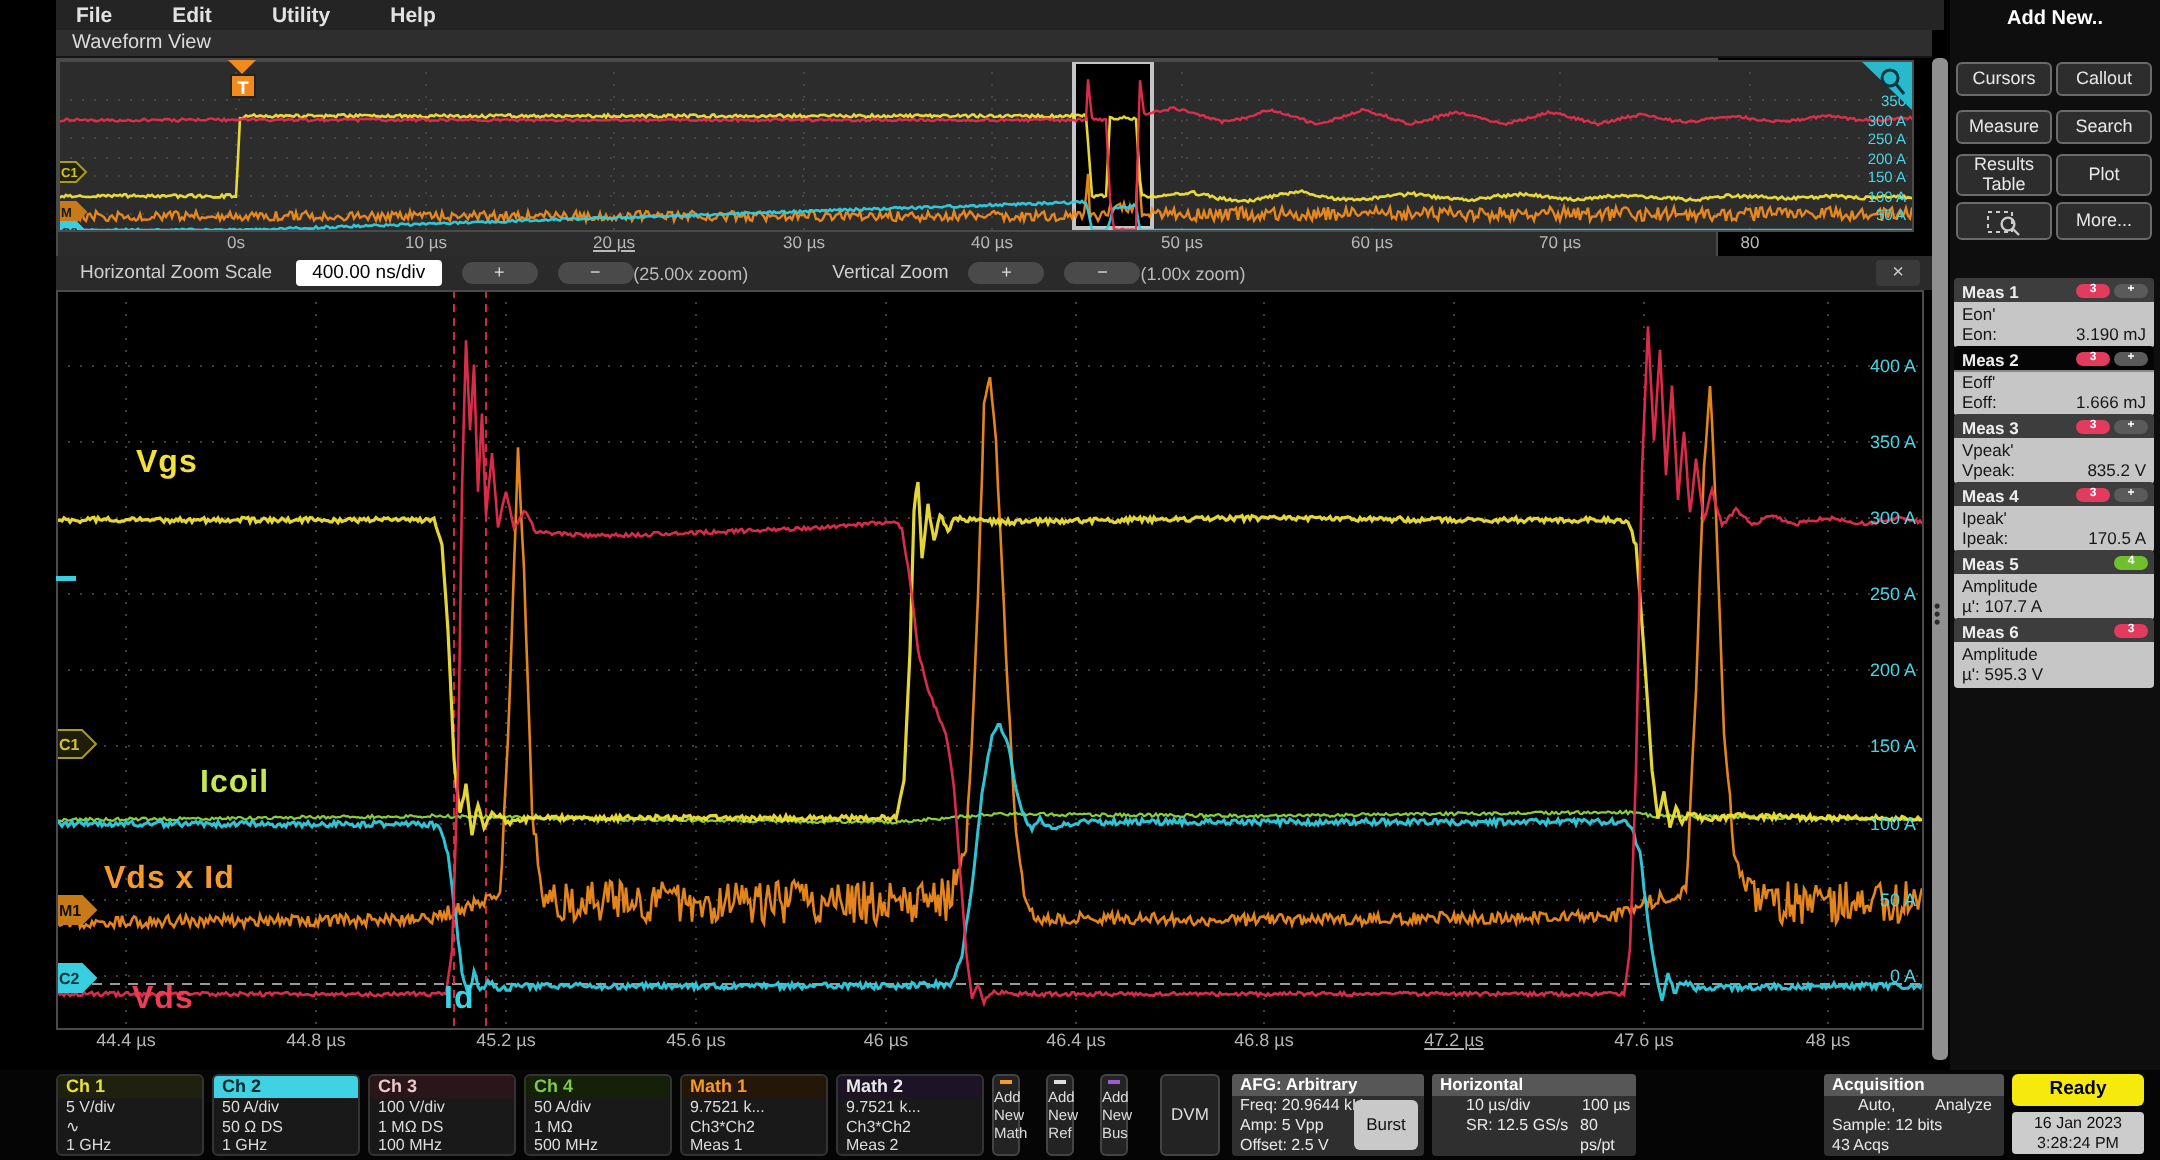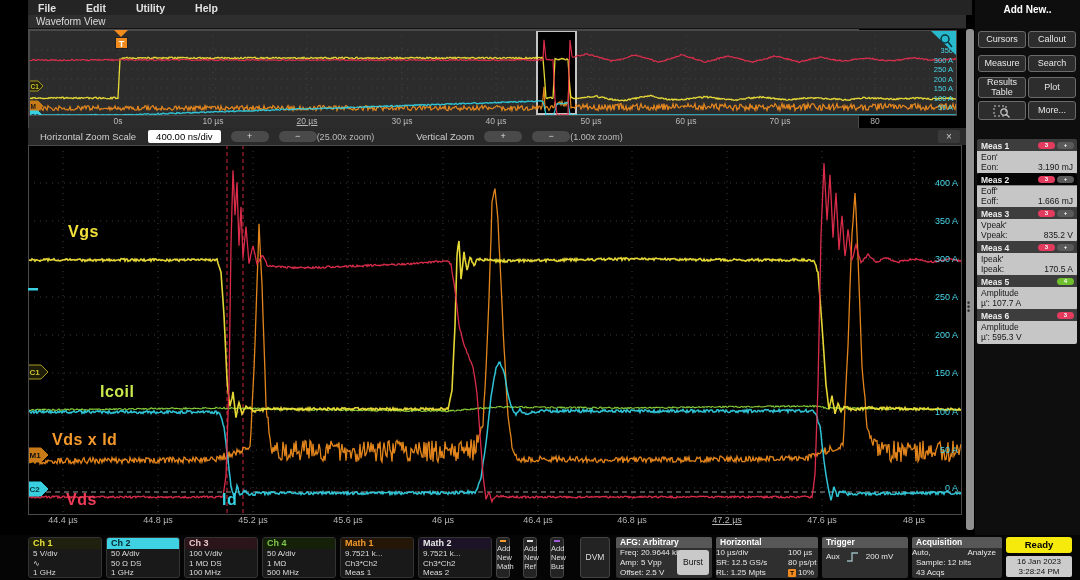--- a/index.html
+++ b/index.html
@@ -49,21 +49,21 @@
   .bottombar{left:0;top:535px;width:1080px;height:45px;background:#050505;}
   .chcard{position:absolute;top:2px;width:74px;height:41px;background:#191919;border:1px solid #333;border-radius:3px;box-sizing:border-box;overflow:hidden;cursor:pointer;}
   .chhead{height:11px;font-size:9px;font-weight:bold;padding:0 0 0 4px;line-height:11px;}
   .chrow{font-size:8px;color:#ddd;line-height:9.5px;padding-left:4px;white-space:nowrap;}
   .addbtn{position:absolute;top:2px;width:14px;height:41px;background:#232323;border:1px solid #444;border-radius:3px;box-sizing:border-box;cursor:pointer;}
   .addbtn .topline{position:absolute;left:3px;right:3px;top:2px;height:2px;}
   .addbtn .albl{position:absolute;left:0;top:6px;width:100%;text-align:center;font-size:7.5px;color:#ddd;line-height:9px;}
   .panel{position:absolute;top:2px;height:41px;background:#2f2f2f;border-radius:2px;overflow:hidden;box-sizing:border-box;cursor:pointer;}
   .phead{height:11px;background:#575757;color:#fff;font-size:8.5px;font-weight:bold;line-height:11px;padding-left:4px;}
   .prow{font-size:8px;color:#e8e8e8;line-height:10px;padding-left:4px;white-space:nowrap;}
-  .prow2{display:flex;font-size:8px;color:#e8e8e8;line-height:10px;padding-left:0;gap:14px;}
+  .prow2{display:flex;font-size:8px;color:#e8e8e8;line-height:10px;padding-left:17px;}
   .prow2 .c1{width:58px;}
   .burst{position:absolute;right:3px;top:13px;width:32px;height:25px;background:#c9c9c9;color:#111;font-size:8.5px;border-radius:3px;text-align:center;line-height:25px;cursor:pointer;margin-left:12px;}
   .tpos{display:inline-block;width:8px;height:8px;background:#f28b1e;color:#000;font-size:6px;font-weight:bold;text-align:center;line-height:8px;margin-right:2px;border-radius:1px;}
   .ready{position:absolute;left:1006px;top:2px;width:66px;height:16px;background:#f6e90c;border-radius:3px;color:#000;font-weight:bold;font-size:9.5px;text-align:center;line-height:16px;}
   .datebox{position:absolute;left:1006px;top:21px;width:66px;height:21px;background:#ccc;border-radius:2px;color:#111;font-size:8px;text-align:center;line-height:10px;padding-top:1px;box-sizing:border-box;}
 </style>
 </head>
 <body>
 
 <div class="screen">
@@ -423,30 +423,20 @@
       <div class="prow2">
           <span class="c1">SR: 12.5 GS/s</span>
           <span>80 ps/pt</span>
         </div>
       <div class="prow2">
           <span class="c1">RL: 1.25 Mpts</span>
           <span><span class="tpos">T</span><span>10%</span></span>
         </div>
     </div>
 
-    <div class="panel" style="left:822px;width:86px;">
-      <div class="phead">Trigger</div>
-      <div class="prow" style="display:flex;align-items:center;gap:6px;padding-top:3px;">
-        <span>Aux</span>
-        <svg width="14" height="12">
-            <polyline points="1,10 6,10 6,2 12,2" fill="none" stroke="#9ab6bb" stroke-width="1.4"></polyline>
-          </svg>
-        <span>200 mV</span>
-      </div>
-    </div>
 
     <div class="panel" style="left:912px;width:90px;">
       <div class="phead">Acquisition</div>
       <div class="prow2" style="justify-content:space-between;padding-right:6px;">
           <span>Auto,</span>
           <span>Analyze</span>
         </div>
       <div class="prow">Sample: 12 bits</div>
       <div class="prow">43 Acqs</div>
     </div>

